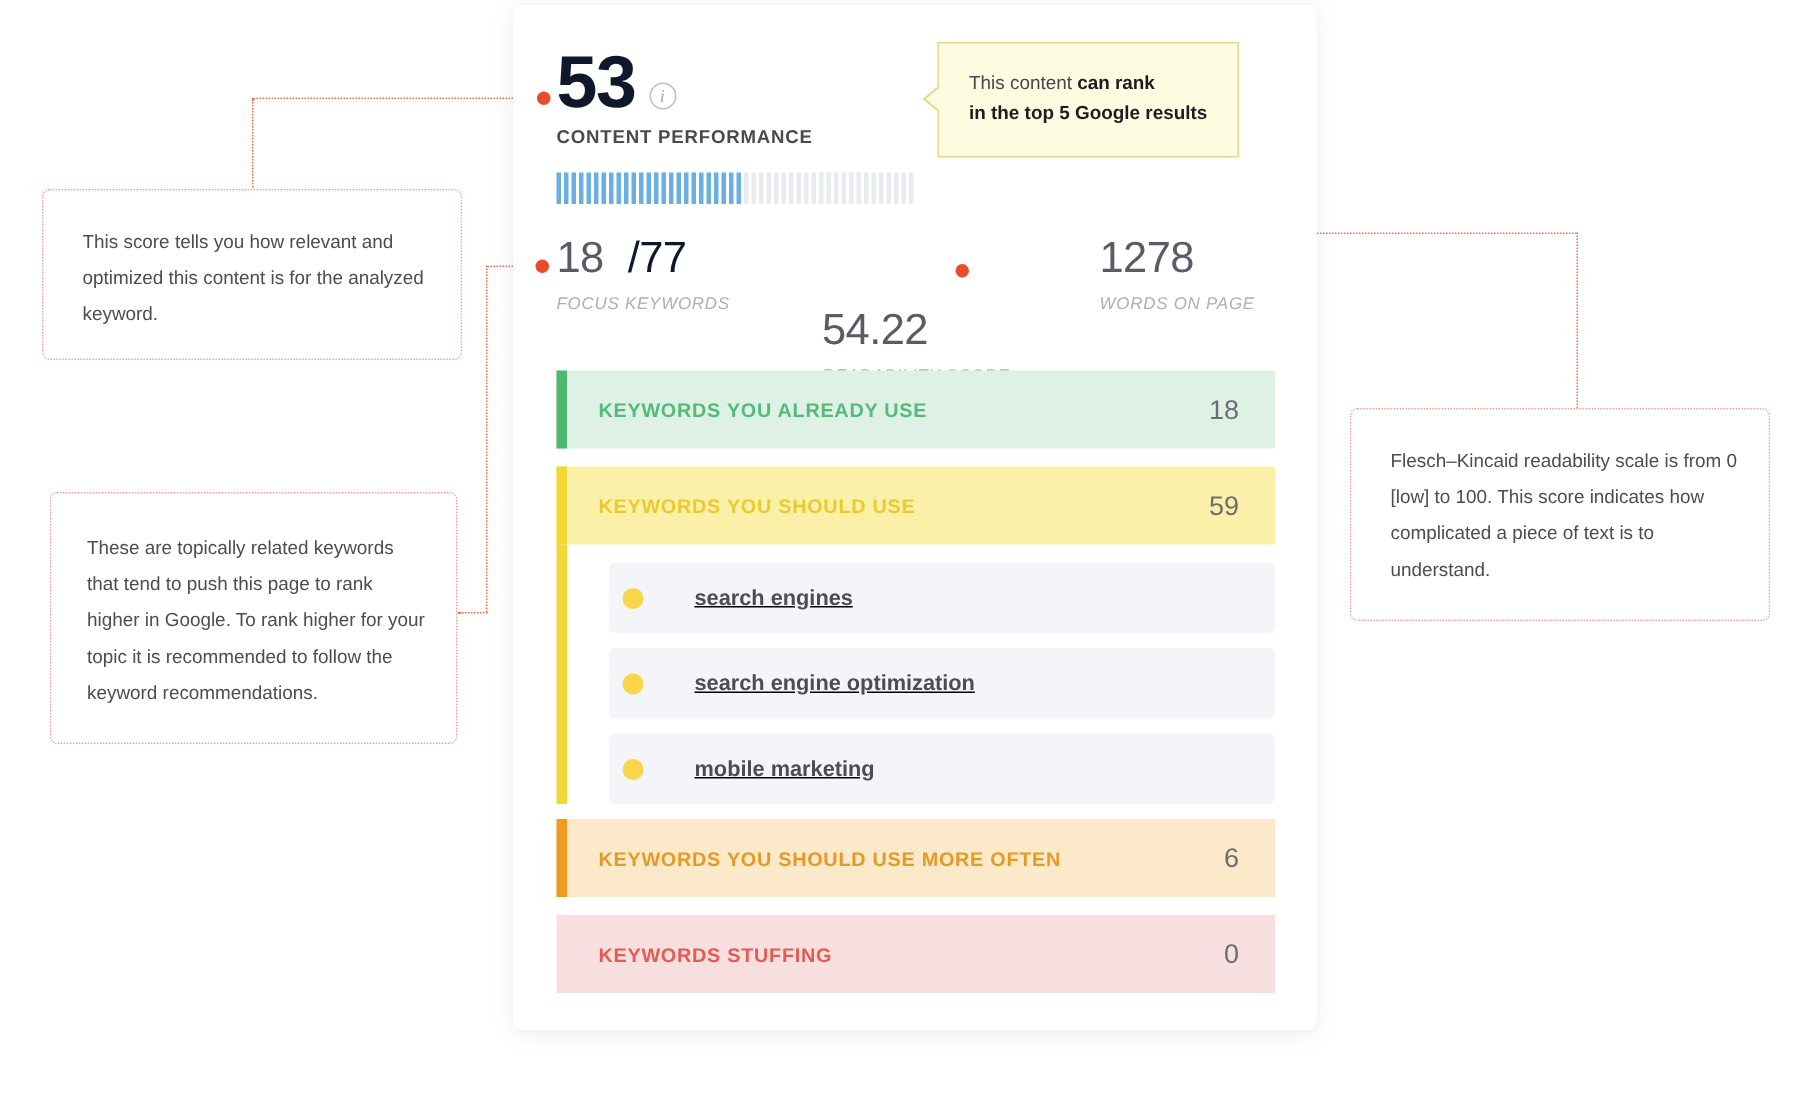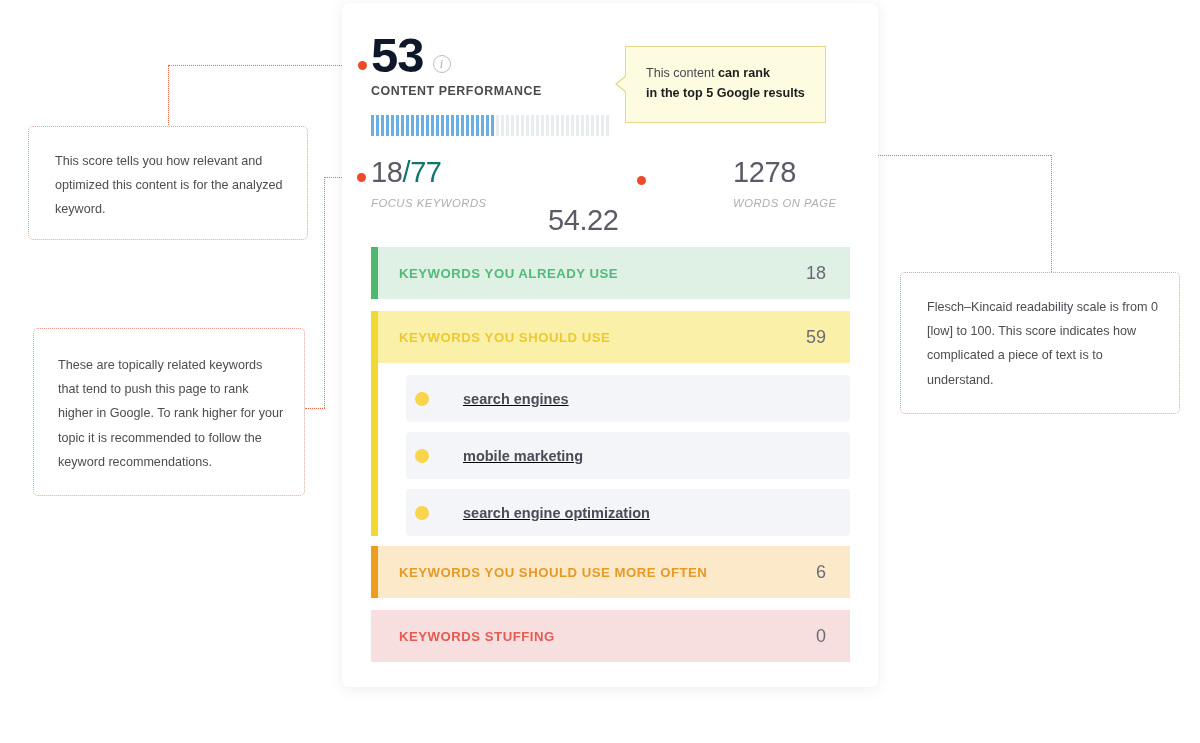--- a/index.html
+++ b/index.html
@@ -78,21 +78,21 @@
   }
   .stat { position: relative; }
   .stat:nth-child(1) { width: 177px; }
   .stat:nth-child(2) { width: 185px; margin-top: 48px; }
   .stat-value {
     font-size: 29px;
     color: #5a5b67;
     letter-spacing: -0.4px;
     line-height: 1;
   }
-  .stat-value .blue { color: #0f766e; }
+  .stat-value .blue { color: #0f172a; padding-left: 16px; }
   .stat-label {
     margin-top: 10px;
     font-size: 11.3px;
     font-style: italic;
     color: #adaeb6;
     letter-spacing: 0.5px;
   }
 
   
   #groups { position: absolute; left: 29px; top: 244px; width: 479px; }
@@ -160,21 +160,21 @@
   .kw-text {
     margin-left: 34px;
     font-size: 14.5px;
     font-weight: bold;
     color: #4b4c55;
   }
 
   
   #tooltip {
     position: absolute;
-    left: 625px; top: 46px;
+    left: 625px; top: 28px;
     width: 201px; height: 77px;
     background: #fdfbe0;
     border: 1px solid #e3d98c;
     z-index: 6;
     padding: 16px 0 0 20px;
   }
   #tooltip .tl {
     font-size: 12.6px;
     color: #46474c;
     line-height: 1.62;
@@ -354,25 +354,25 @@
         <div class="group-count">59</div>
       </div>
       <div class="kw-list">
         <div class="spine"></div>
         <div class="kw-item">
           <div class="kw-dot" style="background: rgb(248, 213, 74);"></div>
           <div class="kw-text">search engines</div>
         </div>
         <div class="kw-item">
           <div class="kw-dot" style="background: rgb(248, 213, 74);"></div>
-          <div class="kw-text">mobile marketing</div>
+          <div class="kw-text">search engine optimization</div>
         </div>
         <div class="kw-item">
           <div class="kw-dot" style="background: rgb(248, 213, 74);"></div>
-          <div class="kw-text">search engine optimization</div>
+          <div class="kw-text">mobile marketing</div>
         </div>
       </div>
       <div class="group-bar g-orange">
         <div class="accent"></div>
         <div class="group-title">KEYWORDS YOU SHOULD USE MORE OFTEN</div>
         <div class="group-count">6</div>
       </div>
       <div class="group-bar g-red">
         <div class="accent"></div>
         <div class="group-title">KEYWORDS STUFFING</div>

